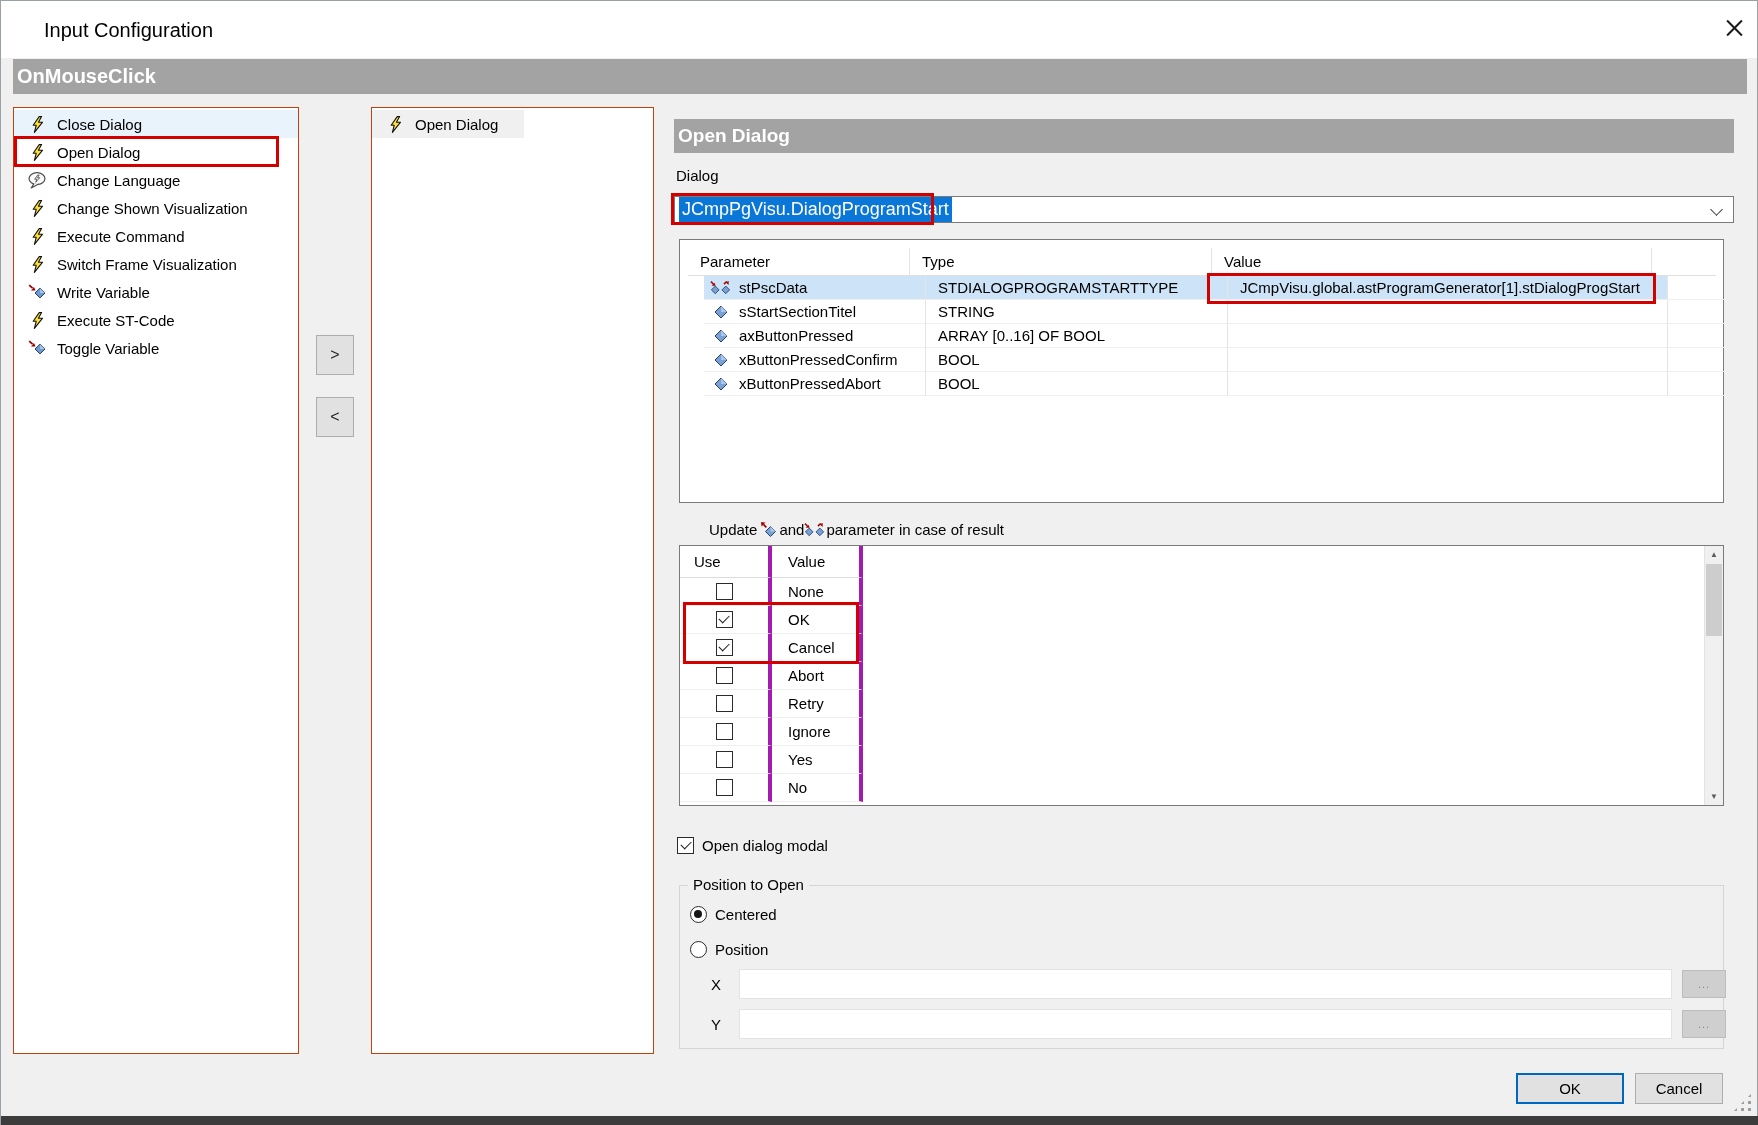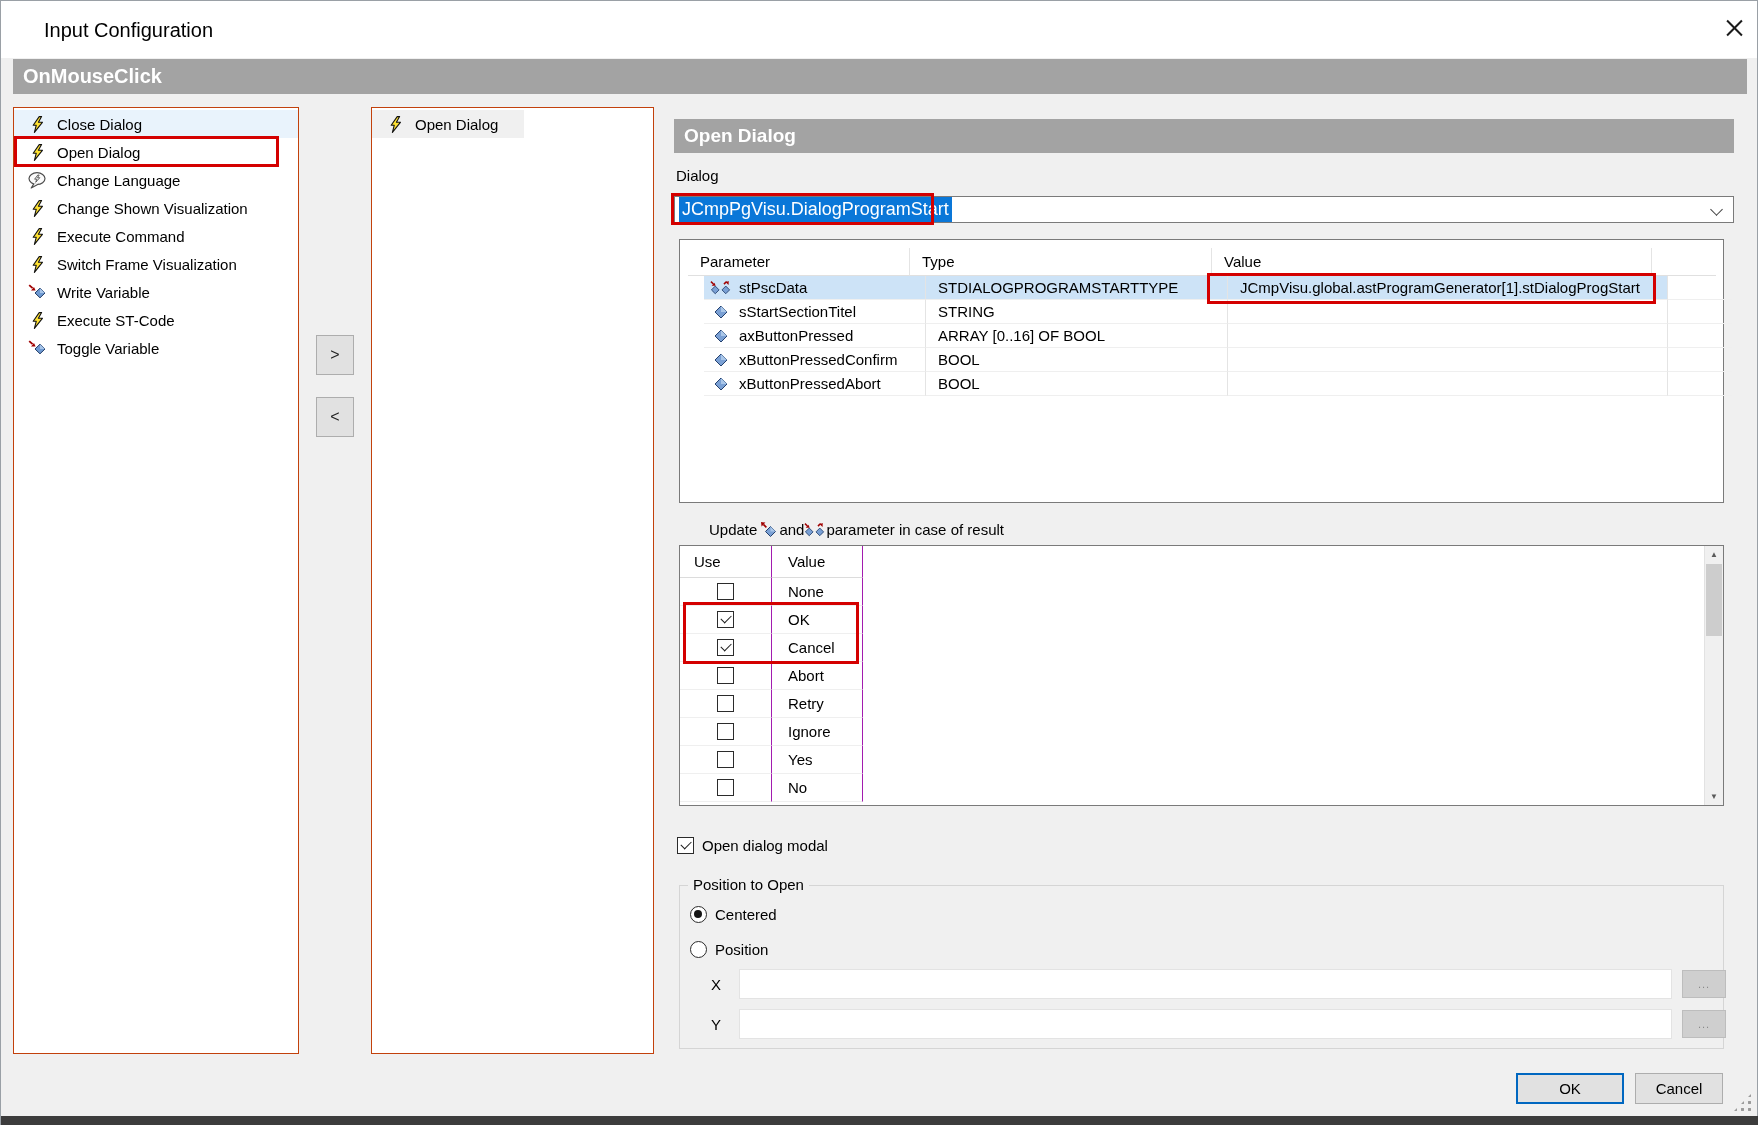--- a/index.html
+++ b/index.html
@@ -13,21 +13,21 @@
 
   
   #titlebar{left:0;top:0;width:1756px;height:57px;background:#ffffff;}
   #title-text{left:18px;top:18px;font-size:20px;margin-left:25px;}
   #close-btn{left:1712px;top:6px;width:42px;height:42px;cursor:pointer;}
   #close-btn .xl{position:absolute;left:11px;top:20px;width:21px;height:2px;background:#1b1b1b;}
   #close-btn .xl.a{transform:rotate(45deg);}
   #close-btn .xl.b{transform:rotate(-45deg);}
 
   
-  .banner{background:#a3a3a3;color:#ffffff;font-weight:bold;box-sizing:border-box;padding-left:10px;}
+  .banner{background:#a3a3a3;color:#ffffff;font-weight:bold;box-sizing:border-box;padding-left:4px;}
   #event-banner{left:12px;top:58px;width:1734px;height:35px;font-size:20px;line-height:35px;}
   #detail-banner{left:673px;top:118px;width:1060px;height:34px;font-size:19px;line-height:34px;}
 
   
   .listbox{background:#fff;border:1px solid #c2410c;box-sizing:border-box;padding-top:2px;}
   #left-list{left:12px;top:106px;width:286px;height:947px;}
   #mid-list{left:370px;top:106px;width:283px;height:947px;}
   .list-item{height:28px;display:flex;align-items:center;padding:0 12px;font-size:15px;gap:9px;white-space:nowrap;}
   #left-list .list-item.selected{background:#e9f3fc;}
   #mid-list .list-item{padding-right:26px;}
@@ -64,21 +64,21 @@
   
   #update-caption{left:682px;top:517px;height:22px;display:flex;align-items:center;font-size:15px;margin-left:26px;}
 
   
   #results-panel{left:678px;top:544px;width:1045px;height:261px;background:#fff;border:1px solid #7a7a7a;box-sizing:border-box;}
   #results-table{position:absolute;left:0;top:0;}
   .rhead,.rrow{display:grid;grid-template-columns:92px 91px;}
   .rhead{height:32px;}
   .rrow{height:28px;}
   .rcell{display:flex;align-items:center;font-size:15px;box-sizing:border-box;
-    border-right:1px solid #a21caf;border-bottom:1px solid #efefef;}
+    border-right:4px solid #a21caf;border-bottom:1px solid #efefef;}
   .rhead .rcell{border-bottom:1px solid #dcdcdc;font-size:15px;}
   .rcell.u{justify-content:center;}
   .rhead .rcell.u{justify-content:flex-start;padding-left:14px;}
   .rcell.v{padding-left:16px;}
 
   
   .cb{position:relative;width:17px;height:17px;background:#fff;border:1.4px solid #2b2b2b;box-sizing:border-box;cursor:pointer;flex:none;}
   .cb.checked::after{content:"";position:absolute;left:2.5px;top:3px;width:8.5px;height:4.5px;
     border-left:1.8px solid #1b1b1b;border-bottom:1.8px solid #1b1b1b;transform:rotate(-45deg);}
   .radio{position:relative;width:17px;height:17px;background:#fff;border:1.4px solid #2b2b2b;border-radius:50%;box-sizing:border-box;cursor:pointer;flex:none;}

